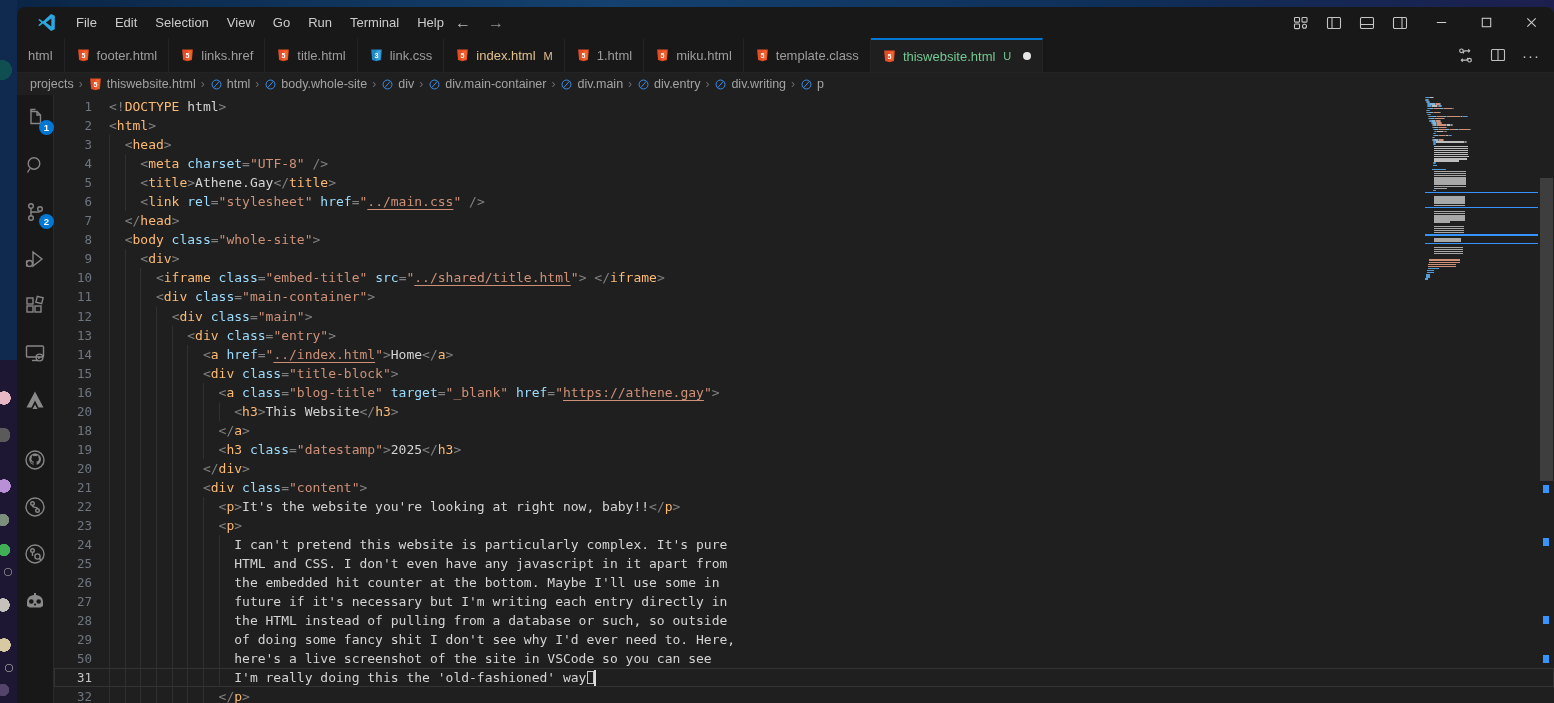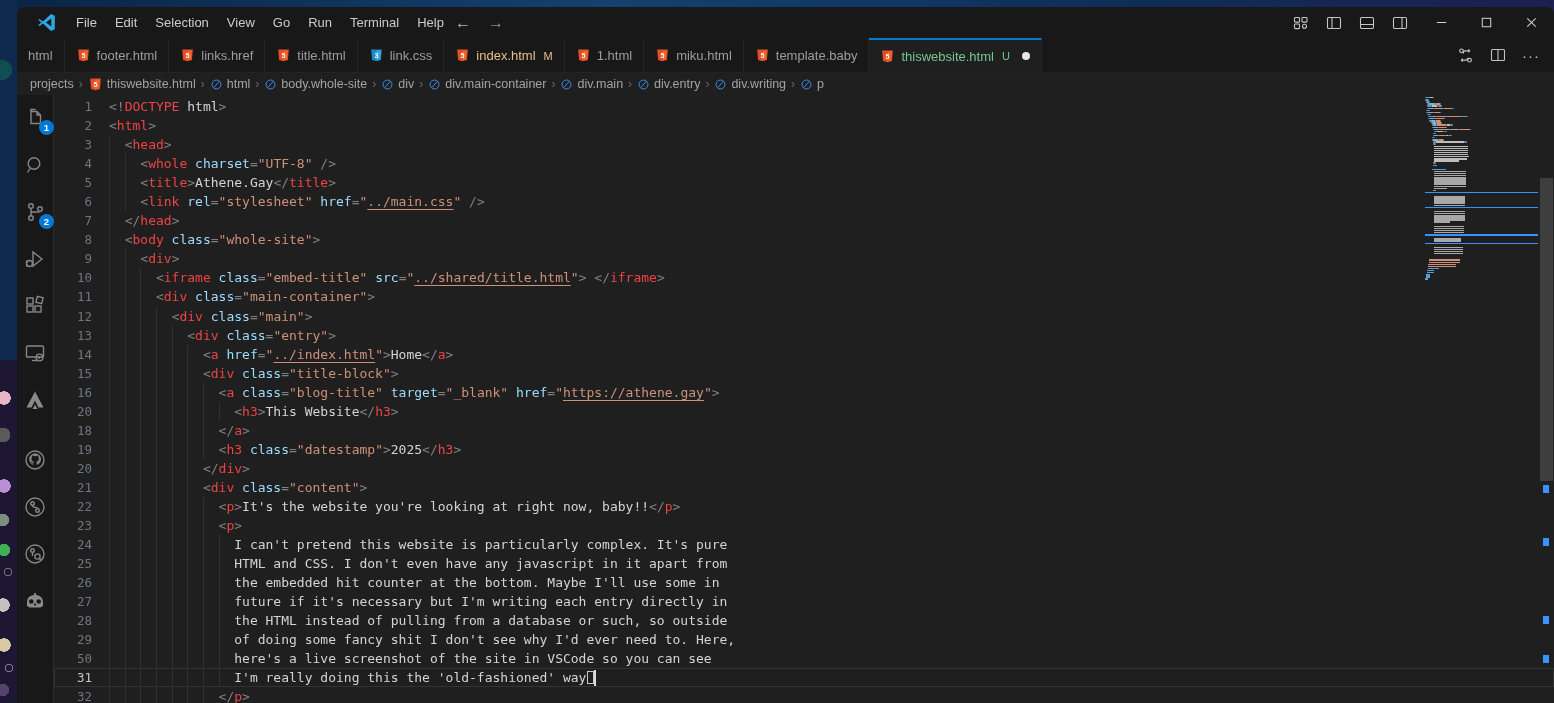--- a/index.html
+++ b/index.html
@@ -66,21 +66,21 @@
     background:#0078d4; color:#fff; font-size:9.5px; display:flex; align-items:center; justify-content:center; font-weight:bold; }
   .editorarea { flex:1; position:relative; background:#1f1f1f; overflow:hidden; }
   .codelines { position:absolute; left:0; top:2px; right:0; }
   .cline { display:flex; height:19.05px; align-items:center; font-family:"DejaVu Sans Mono", monospace; font-size:13px; }
   .cline .ln { width:55px; flex:none; text-align:right; padding-right:17px; color:#6e7681; font-size:12.5px;
     font-family:"DejaVu Sans Mono", monospace; }
   .cline .lc { position:relative; flex:1; height:100%; display:flex; align-items:center; white-space:pre; overflow:hidden; }
   .cline.cur { outline:1px solid rgba(255,255,255,0.09); outline-offset:-1px; }
   .cline.cur .ln { color:#c6c6c6; }
   .g { position:absolute; top:0; bottom:0; width:1px; background:#303030; }
-  .tk-t{color:#ef4444} .tk-a{color:#9cdcfe} .tk-s{color:#ce9178} .tk-p{color:#808080} .tk-x{color:#d4d4d4}
+  .tk-t{color:#fdba74} .tk-a{color:#9cdcfe} .tk-s{color:#ce9178} .tk-p{color:#808080} .tk-x{color:#d4d4d4}
   .tk-l{color:#ce9178; text-decoration:underline; text-underline-offset:3px;}
   .boxchar { display:inline-block; width:7px; height:13px; border:1px solid #c8c8c8; margin-left:1px; }
   .caret { display:inline-block; width:2px; height:16px; background:#dcdcdc; }
   
   .minimap { position:absolute; top:2px; right:16px; width:113px; }
   .mrow { display:flex; height:1.4px; margin-bottom:0.72px; }
   .mseg { height:100%; flex:none; }
   .scrollbar { position:absolute; right:0; top:0; bottom:0; width:15px; }
   .sthumb { position:absolute; left:1px; right:1px; top:83px; height:303px; background:rgba(121,121,121,0.35); }
   .rmark { position:absolute; right:5px; width:6px; height:8px; background:#3794ff; }
@@ -238,21 +238,21 @@
           <span class="lbl">miku.html</span>
         </div>
         <div class="tab">
           <span>
             <svg viewBox="0 0 16 16" width="15" height="15">
               <path d="M2.3 1.5h11.4l-1 11.4L8 14.2l-4.7-1.3z" fill="#e44d26"></path>
               <path d="M8 2.6v10.5l3.8-1 .8-9.5z" fill="#f16529"></path>
               <text x="8" y="10.8" font-size="7.5" fill="#fff" text-anchor="middle" font-family="Liberation Sans,sans-serif" font-weight="bold">5</text>
             </svg>
           </span>
-          <span class="lbl">template.baby</span>
+          <span class="lbl">template.class</span>
         </div>
         <div class="tab active">
           <span>
             <svg viewBox="0 0 16 16" width="15" height="15">
               <path d="M2.3 1.5h11.4l-1 11.4L8 14.2l-4.7-1.3z" fill="#e44d26"></path>
               <path d="M8 2.6v10.5l3.8-1 .8-9.5z" fill="#f16529"></path>
               <text x="8" y="10.8" font-size="7.5" fill="#fff" text-anchor="middle" font-family="Liberation Sans,sans-serif" font-weight="bold">5</text>
             </svg>
           </span>
           <span class="lbl untracked">thiswebsite.html</span>
@@ -476,21 +476,21 @@
           <div class="cline">
             <span class="ln">2</span>
             <span class="lc"><span></span><span class="tk-p">&lt;</span><span class="tk-t">html</span><span class="tk-p">&gt;</span></span>
           </div>
           <div class="cline">
             <span class="ln">3</span>
             <span class="lc"><span class="g" style="left: 0ch;"></span><span>  </span><span class="tk-p">&lt;</span><span class="tk-t">head</span><span class="tk-p">&gt;</span></span>
           </div>
           <div class="cline">
             <span class="ln">4</span>
-            <span class="lc"><span class="g" style="left: 0ch;"></span><span class="g" style="left: 2ch;"></span><span>    </span><span class="tk-p">&lt;</span><span class="tk-t">whole</span><span class="tk-a"> charset</span><span class="tk-p">=</span><span class="tk-s">"UTF-8"</span><span class="tk-p"> /&gt;</span></span>
+            <span class="lc"><span class="g" style="left: 0ch;"></span><span class="g" style="left: 2ch;"></span><span>    </span><span class="tk-p">&lt;</span><span class="tk-t">meta</span><span class="tk-a"> charset</span><span class="tk-p">=</span><span class="tk-s">"UTF-8"</span><span class="tk-p"> /&gt;</span></span>
           </div>
           <div class="cline">
             <span class="ln">5</span>
             <span class="lc"><span class="g" style="left: 0ch;"></span><span class="g" style="left: 2ch;"></span><span>    </span><span class="tk-p">&lt;</span><span class="tk-t">title</span><span class="tk-p">&gt;</span><span class="tk-x">Athene.Gay</span><span class="tk-p">&lt;/</span><span class="tk-t">title</span><span class="tk-p">&gt;</span></span>
           </div>
           <div class="cline">
             <span class="ln">6</span>
             <span class="lc"><span class="g" style="left: 0ch;"></span><span class="g" style="left: 2ch;"></span><span>    </span><span class="tk-p">&lt;</span><span class="tk-t">link</span><span class="tk-a"> rel</span><span class="tk-p">=</span><span class="tk-s">"stylesheet"</span><span class="tk-a"> href</span><span class="tk-p">=</span><span class="tk-s">"</span><span class="tk-l">../main.css</span><span class="tk-s">"</span><span class="tk-p"> /&gt;</span></span>
           </div>
           <div class="cline">

